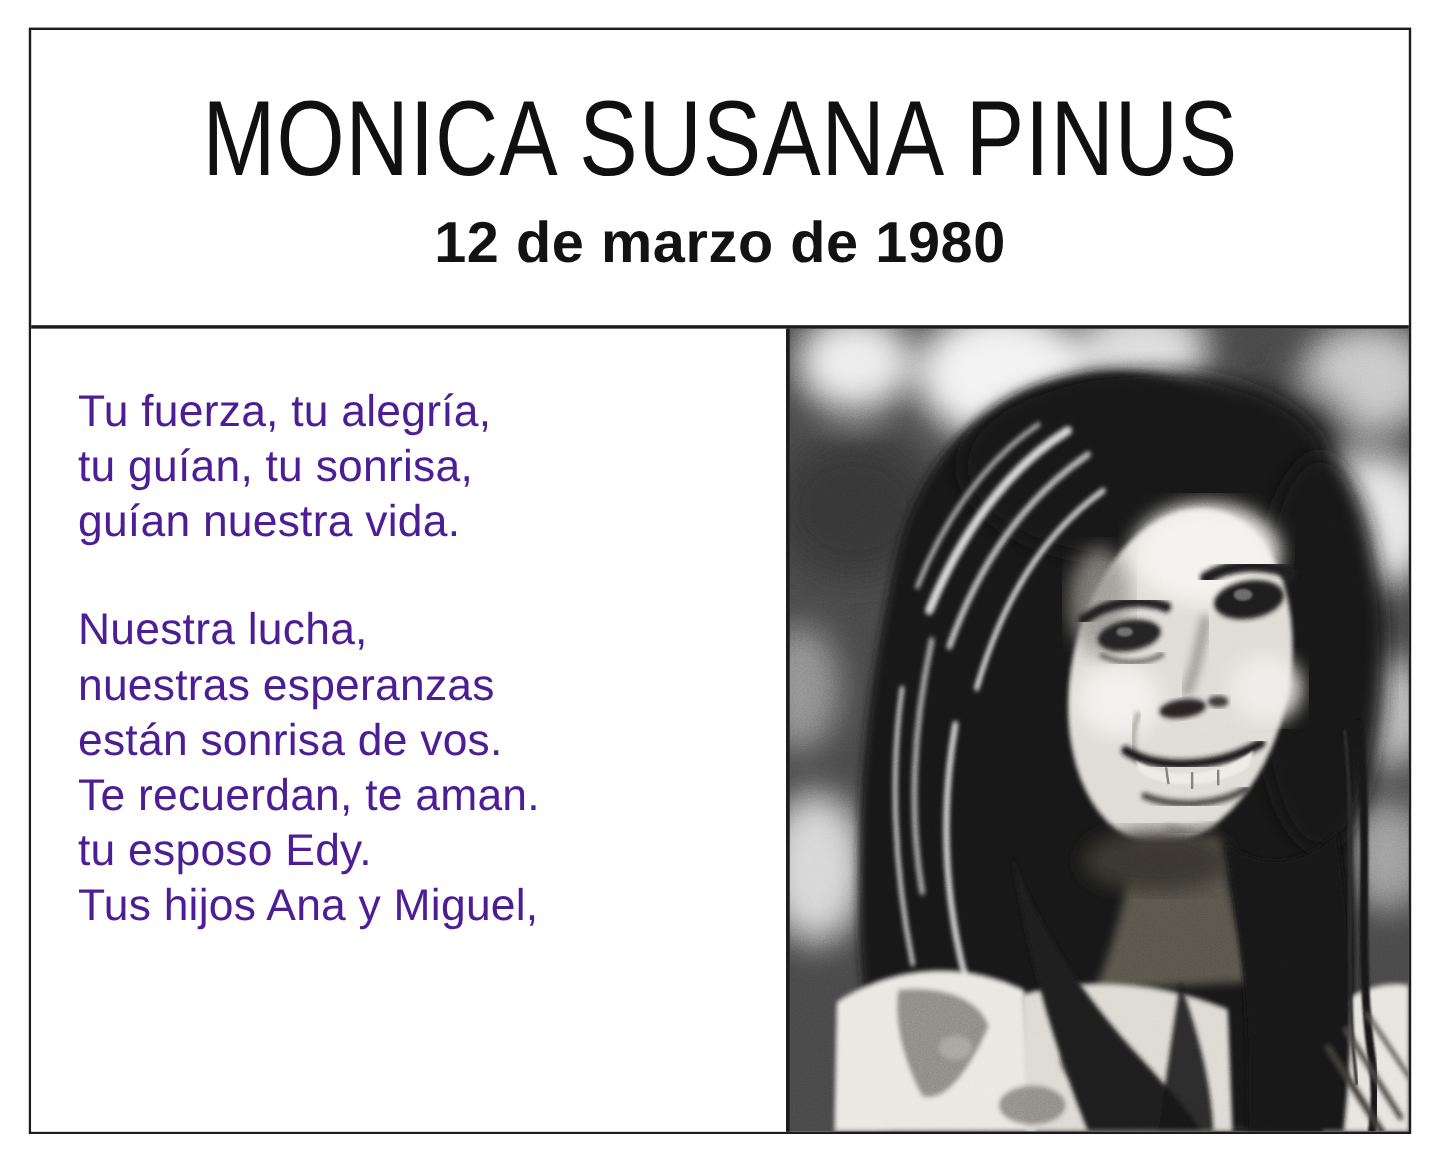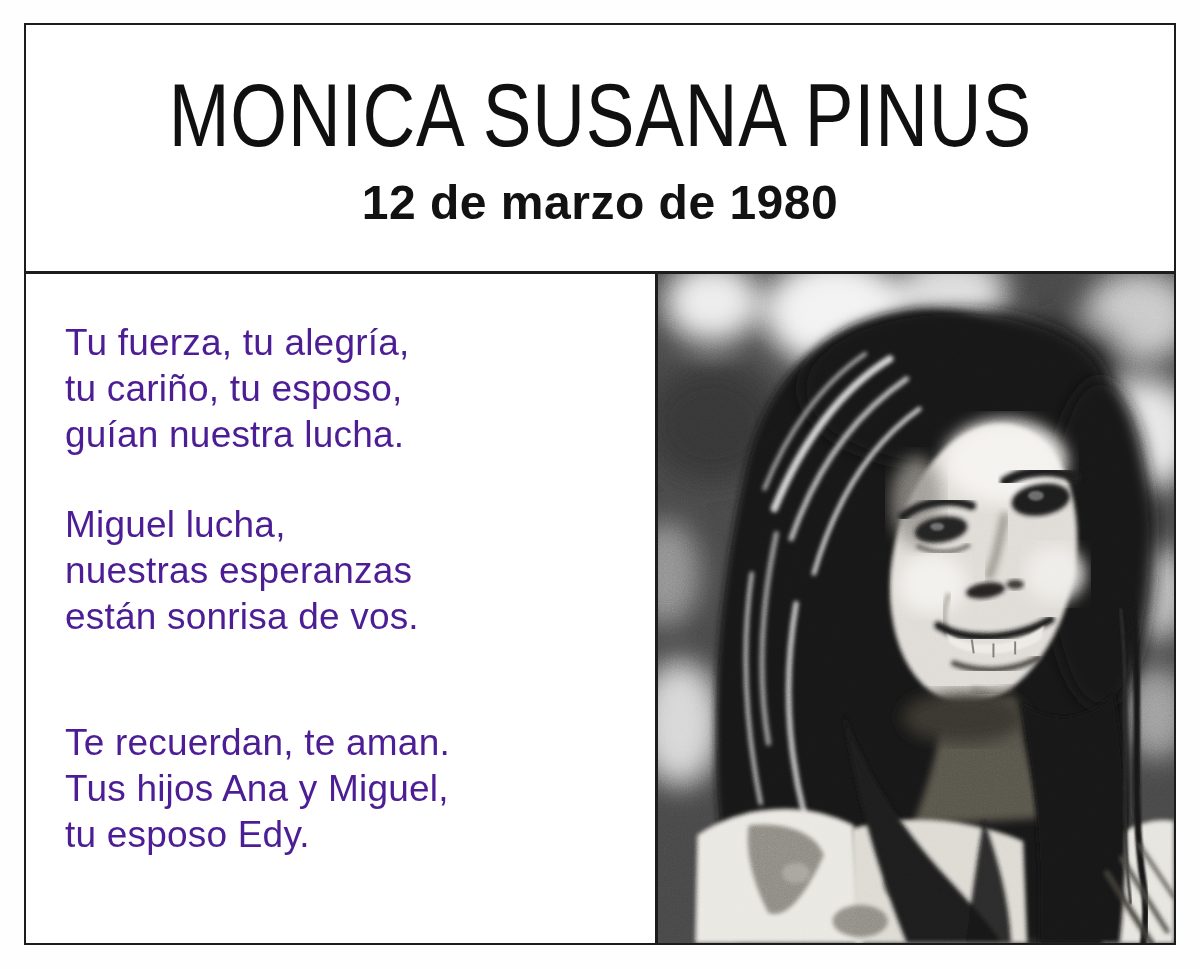--- a/index.html
+++ b/index.html
@@ -65,21 +65,21 @@
     padding: 46px 20px 0 39px;
     background: #ffffff;
   }
   .poem {
     font-size: 37px;
     line-height: 46px;
     color: #4c1d95;
     letter-spacing: 0.2px;
   }
   .stanza-2 { margin-top: 44px; }
-  .stanza-3 { margin-top: 80px; }
+  .stanza-3 { }
   .photo-cell {
     grid-column: 2;
     grid-row: 2;
     border-left: 3px solid #1c1c1c;
     box-sizing: border-box;
     position: relative;
     overflow: hidden;
     background: #3f3f3f;
   }
   .photo-cell svg {
@@ -98,32 +98,32 @@
       <div class="title">
         <span class="title-inner">MONICA SUSANA PINUS</span>
       </div>
       <div class="date">12 de marzo de 1980</div>
     </div>
 
     <div class="poem-cell">
       <div class="poem">
         <div class="stanza stanza-1">
           <div class="line">Tu fuerza, tu alegría,</div>
-          <div class="line">tu cariño, tu esposo,</div>
-          <div class="line">guían nuestra lucha.</div>
+          <div class="line">tu guían, tu sonrisa,</div>
+          <div class="line">guían nuestra vida.</div>
         </div>
         <div class="stanza stanza-2">
-          <div class="line">Miguel lucha,</div>
+          <div class="line">Nuestra lucha,</div>
           <div class="line">nuestras esperanzas</div>
           <div class="line">están sonrisa de vos.</div>
         </div>
         <div class="stanza stanza-3">
           <div class="line">Te recuerdan, te aman.</div>
+          <div class="line">tu esposo Edy.</div>
           <div class="line">Tus hijos Ana y Miguel,</div>
-          <div class="line">tu esposo Edy.</div>
         </div>
       </div>
     </div>
 
     <div class="photo-cell" role="img" aria-label="Black-and-white portrait photograph of a smiling young woman with long dark hair, tilted head, light patterned top, blurred foliage background">
       <svg viewBox="0 0 523 670" preserveAspectRatio="none">
         <defs>
           <filter id="b1">
               <feGaussianBlur stdDeviation="1"></feGaussianBlur>
             </filter>

